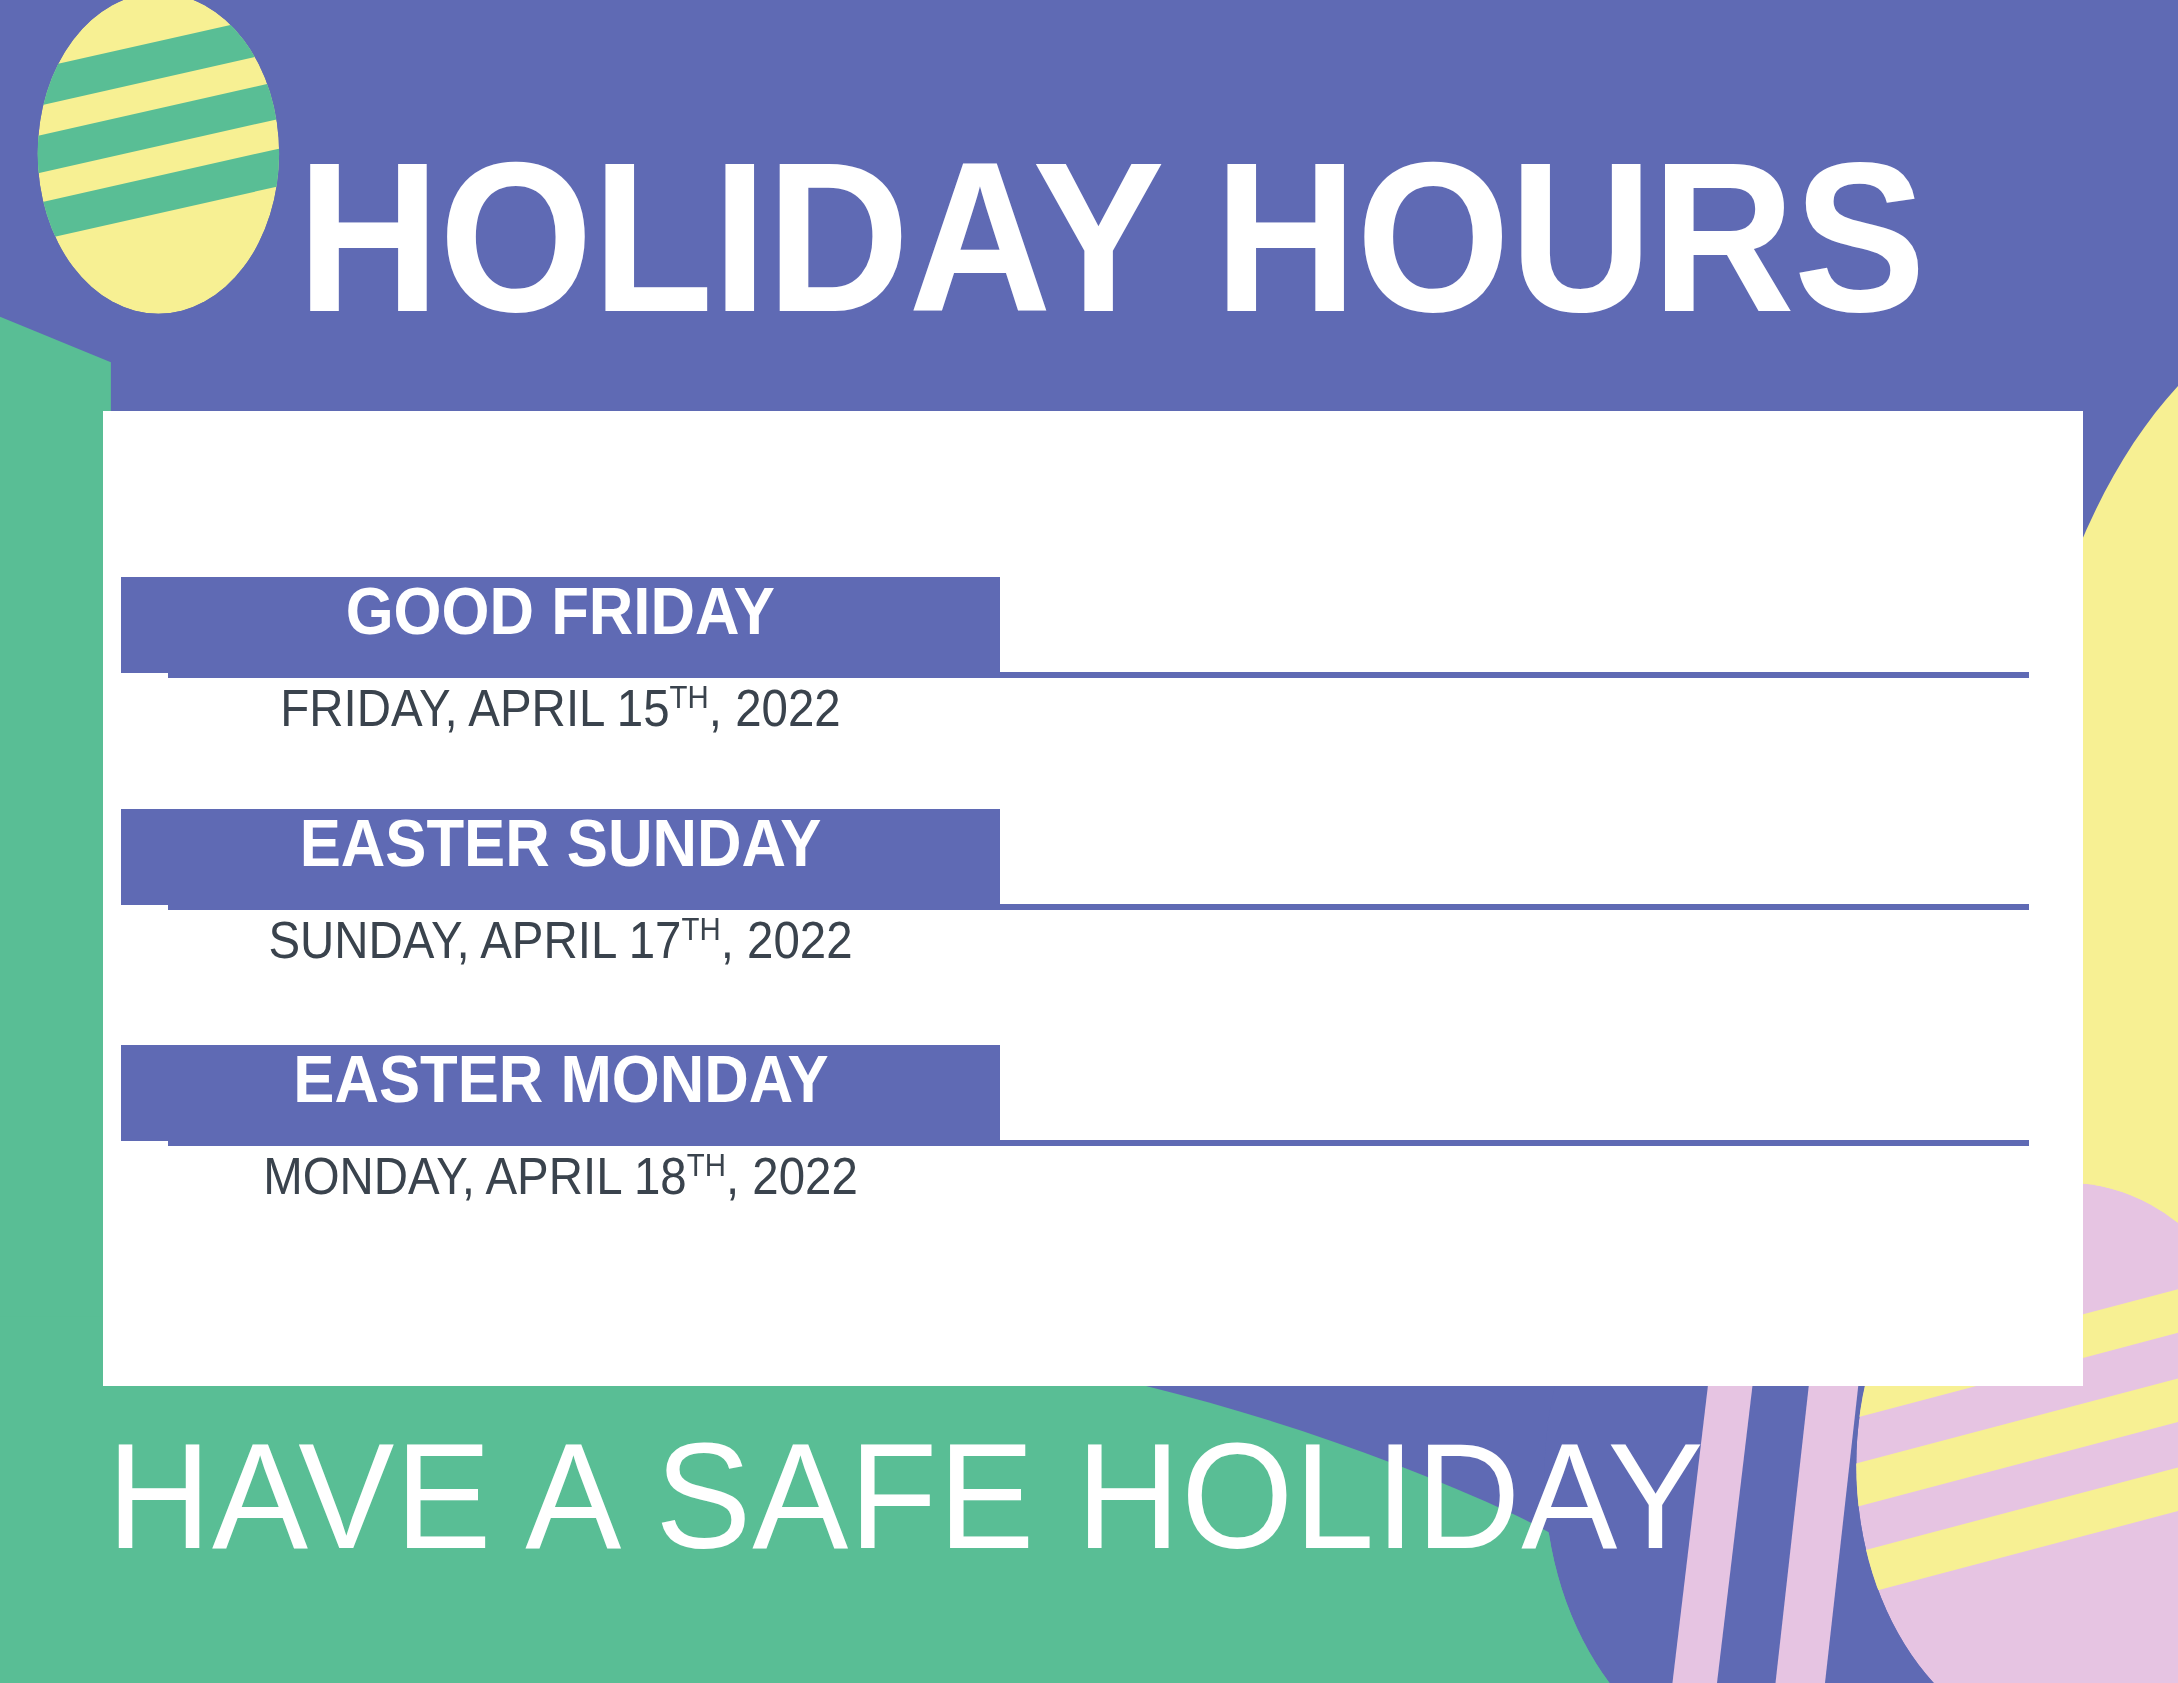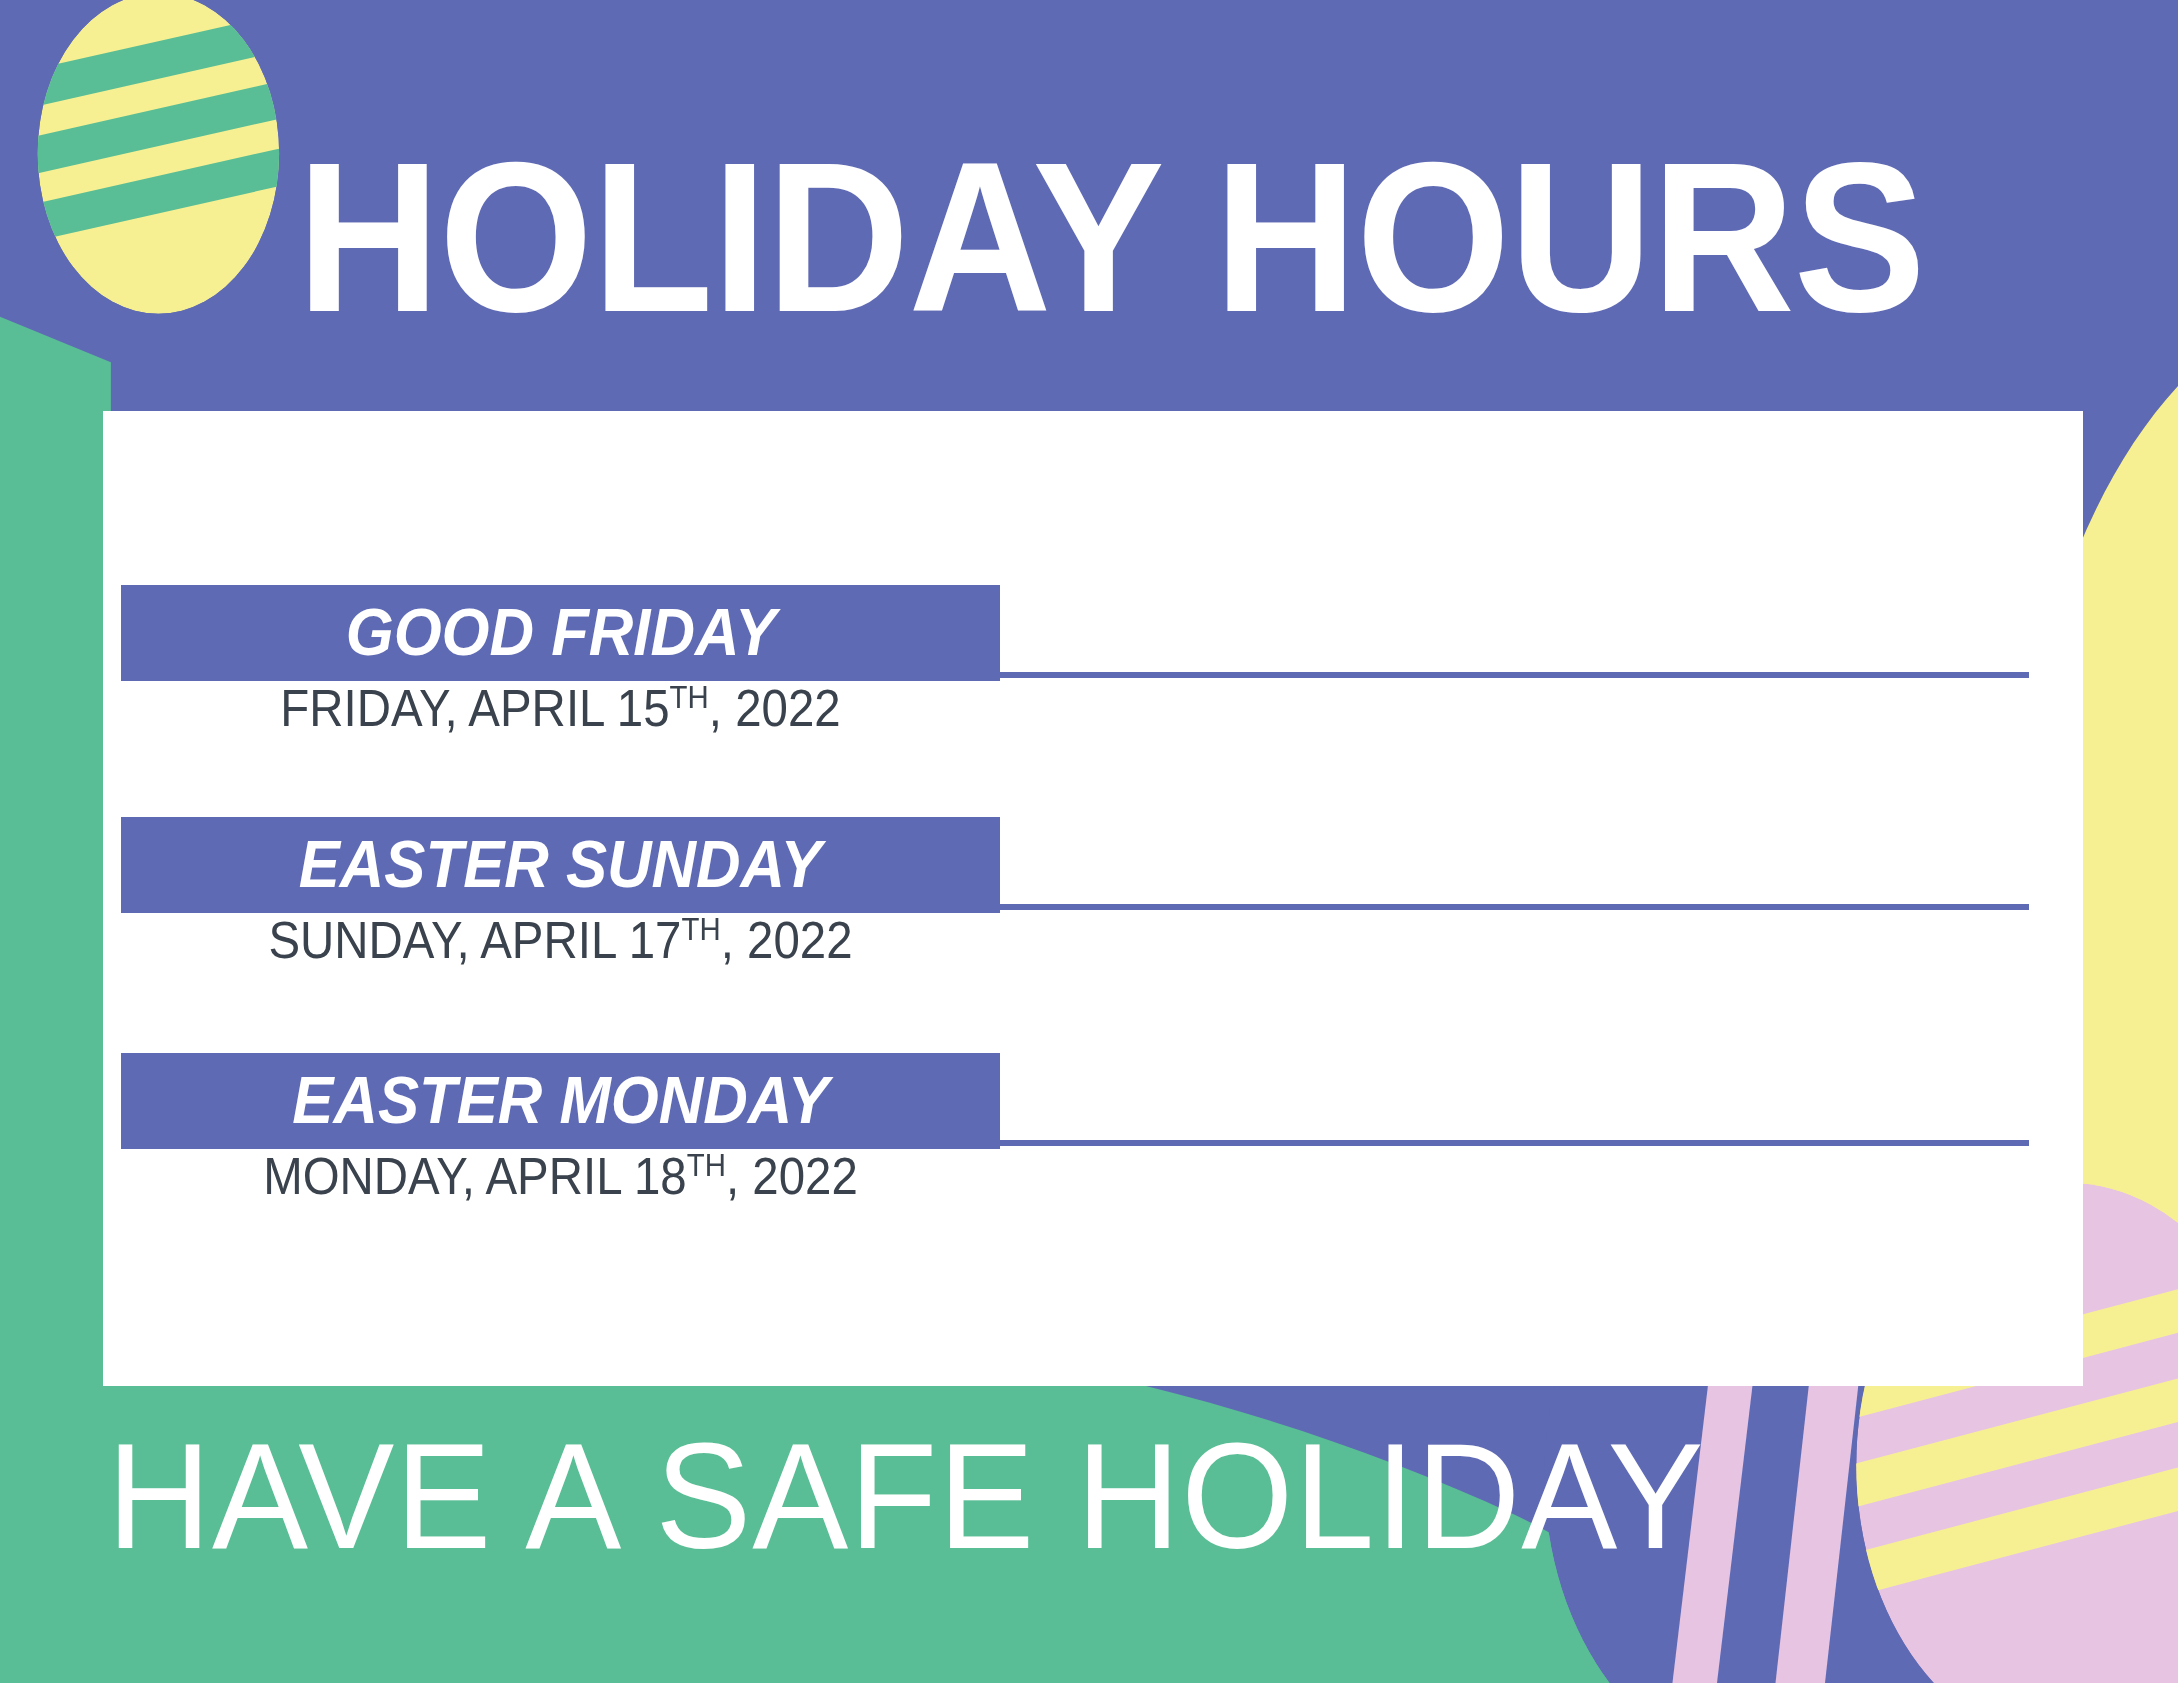--- a/index.html
+++ b/index.html
@@ -57,28 +57,27 @@
   .row-2 { top:634px; }
 
   .rule {
     position:absolute;
     left:65px; top:95px;
     width:1861px; height:6px;
     background:#5F6AB4;
   }
   .band {
     position:absolute;
-    left:18px; top:8px;
+    left:18px; top:0;
     width:879px; height:96px;
     background:#5F6AB4;
     display:flex;
-    align-items:center;
+    align-items:flex-start;
     justify-content:center;
     z-index:2;
-    font-style:italic;
   }
   .band-label {
     font-size:67px;
     font-weight:700;
     color:#FFFFFF;
     letter-spacing:0px;
     transform:scaleX(0.92);
     white-space:nowrap;
     line-height:1;
     padding-bottom:4px;

